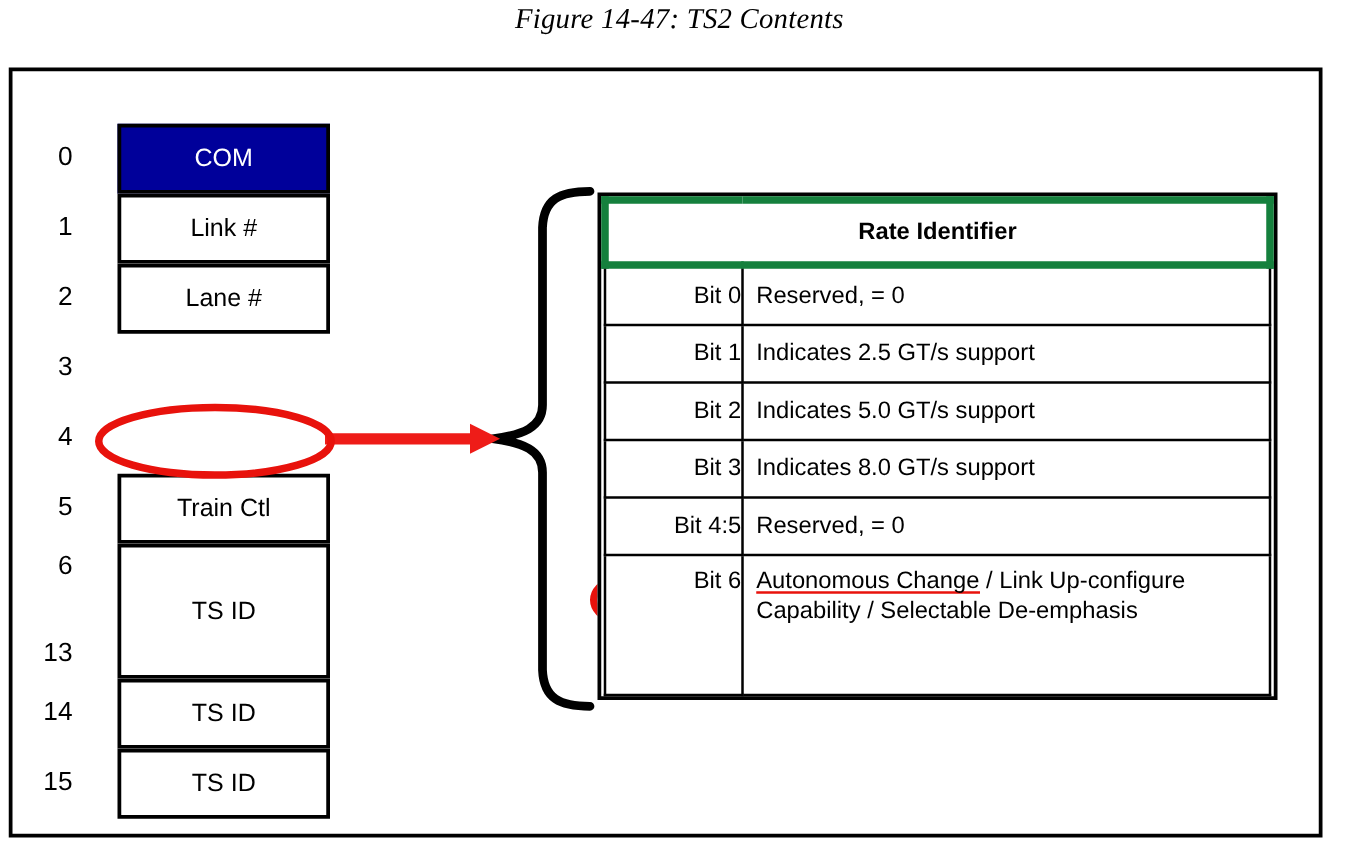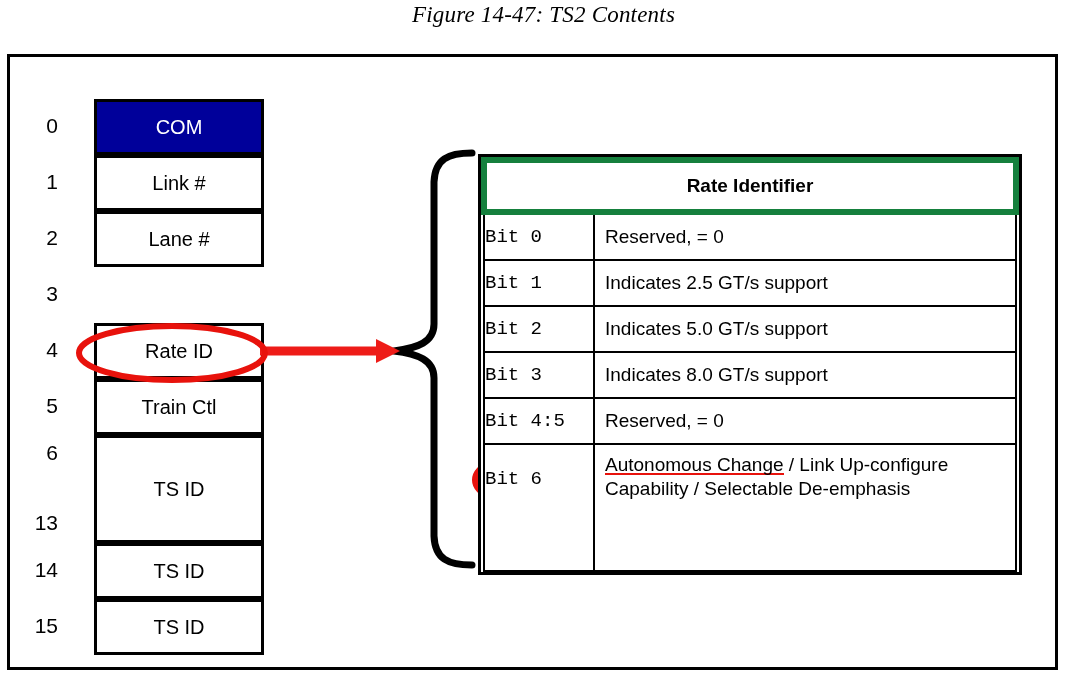--- a/index.html
+++ b/index.html
@@ -125,32 +125,31 @@
   #rate-identifier-table td {
     border: 2px solid #000000;
     font-size: 19px;
     color: #000000;
     padding: 0 10px;
     height: 44px;
     vertical-align: middle;
   }
   #rate-identifier-table td.bit-label {
     width: 108px;
-    text-align: left;
+    text-align: right;
     padding: 0;
-    font-family: Liberation Mono, monospace;
   }
   #rate-identifier-table tr.tall-row td {
     height: 102px;
     vertical-align: top;
     padding-top: 8px;
     line-height: 1.24;
   }
   #rate-identifier-table tr.tall-row td.bit-label {
-    padding-top: 23px;
+    padding-top: 8px;
   }
   .red-underline-text {
     position: relative;
     display: inline;
     background-image: linear-gradient(#e8120c, #e8120c);
     background-repeat: no-repeat;
     background-size: 100% 4px;
     background-position: 0 1.02em;
   }
 </style>
@@ -168,23 +167,20 @@
     <div class="row-index" style="left: -94px; top: 15px;">0</div>
     <div class="symbol-cell" style="top: 56px; height: 56px;">
       <span>Link #</span>
     </div>
     <div class="row-index" style="left: -94px; top: 71px;">1</div>
     <div class="symbol-cell" style="top: 112px; height: 56px;">
       <span>Lane #</span>
     </div>
     <div class="row-index" style="left: -94px; top: 127px;">2</div>
     <div class="row-index" style="left: -94px; top: 183px;">3</div>
-    <div class="symbol-cell" style="top: 224px; height: 56px;">
-      <span>Rate ID</span>
-    </div>
     <div class="row-index" style="left: -94px; top: 239px;">4</div>
     <div class="symbol-cell" style="top: 280px; height: 56px;">
       <span>Train Ctl</span>
     </div>
     <div class="row-index" style="left: -94px; top: 295px;">5</div>
     <div class="symbol-cell" style="top: 336px; height: 108px;">
       <span>TS ID</span>
     </div>
     <div class="row-index" style="left: -94px; top: 342px;">6</div>
     <div class="row-index" style="left: -94px; top: 412px;">13</div>

